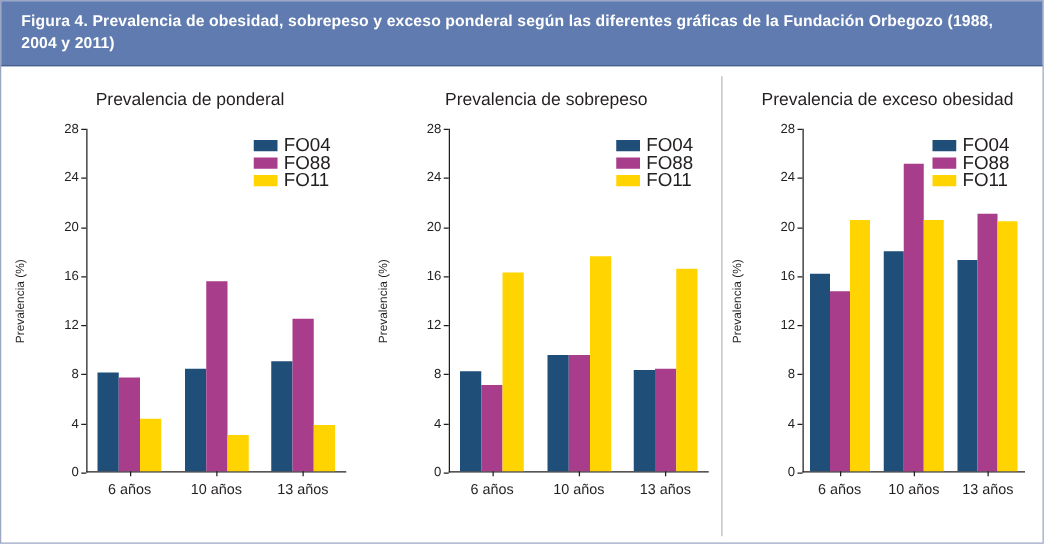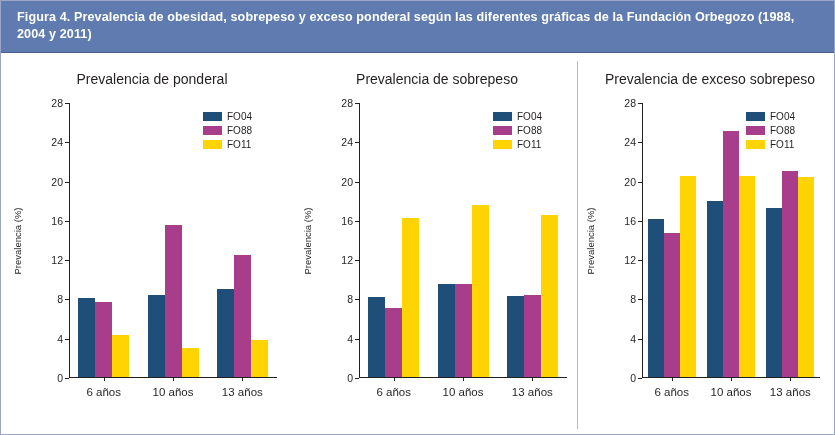--- a/index.html
+++ b/index.html
@@ -146,21 +146,21 @@
     position: absolute;
     top: 100%;
     left: 50%;
     width: 1px;
     height: 4px;
     background: #231f20;
   }
   
   .legend {
     position: absolute;
-    font-size: 10px;
+    font-size: 15px;
     color: #231f20;
   }
   #panel-0 .legend { left: 196px; top: 48px; }
   #panel-1 .legend { left: 196px; top: 48px; }
   #panel-2 .legend { left: 168px; top: 48px; }
   .legend-row {
     display: flex;
     align-items: center;
     height: 14px;
   }
@@ -301,21 +301,21 @@
         <div class="legend-row">
           <span class="legend-swatch" style="background: rgb(255, 212, 0);"></span>
           <span>FO11</span>
         </div>
       </div>
     </div>
   </div>
 
   <div class="panel" id="panel-2">
     <div class="panel-inner">
-      <div class="panel-title">Prevalencia de exceso sobrepeso</div>
+      <div class="panel-title">Prevalencia de exceso obesidad</div>
       <div class="plot">
         <div class="axis-line-y"></div>
         <div class="axis-line-x"></div>
         <div class="ylabel">Prevalencia (%)</div>
       <div class="ytick" style="top: 275px;">0</div>
           <div class="ytick-mark" style="top: 275px;"></div>
           <div class="ytick" style="top: 235.714px;">4</div>
           <div class="ytick-mark" style="top: 235.714px;"></div>
           <div class="ytick" style="top: 196.429px;">8</div>
           <div class="ytick-mark" style="top: 196.429px;"></div>

